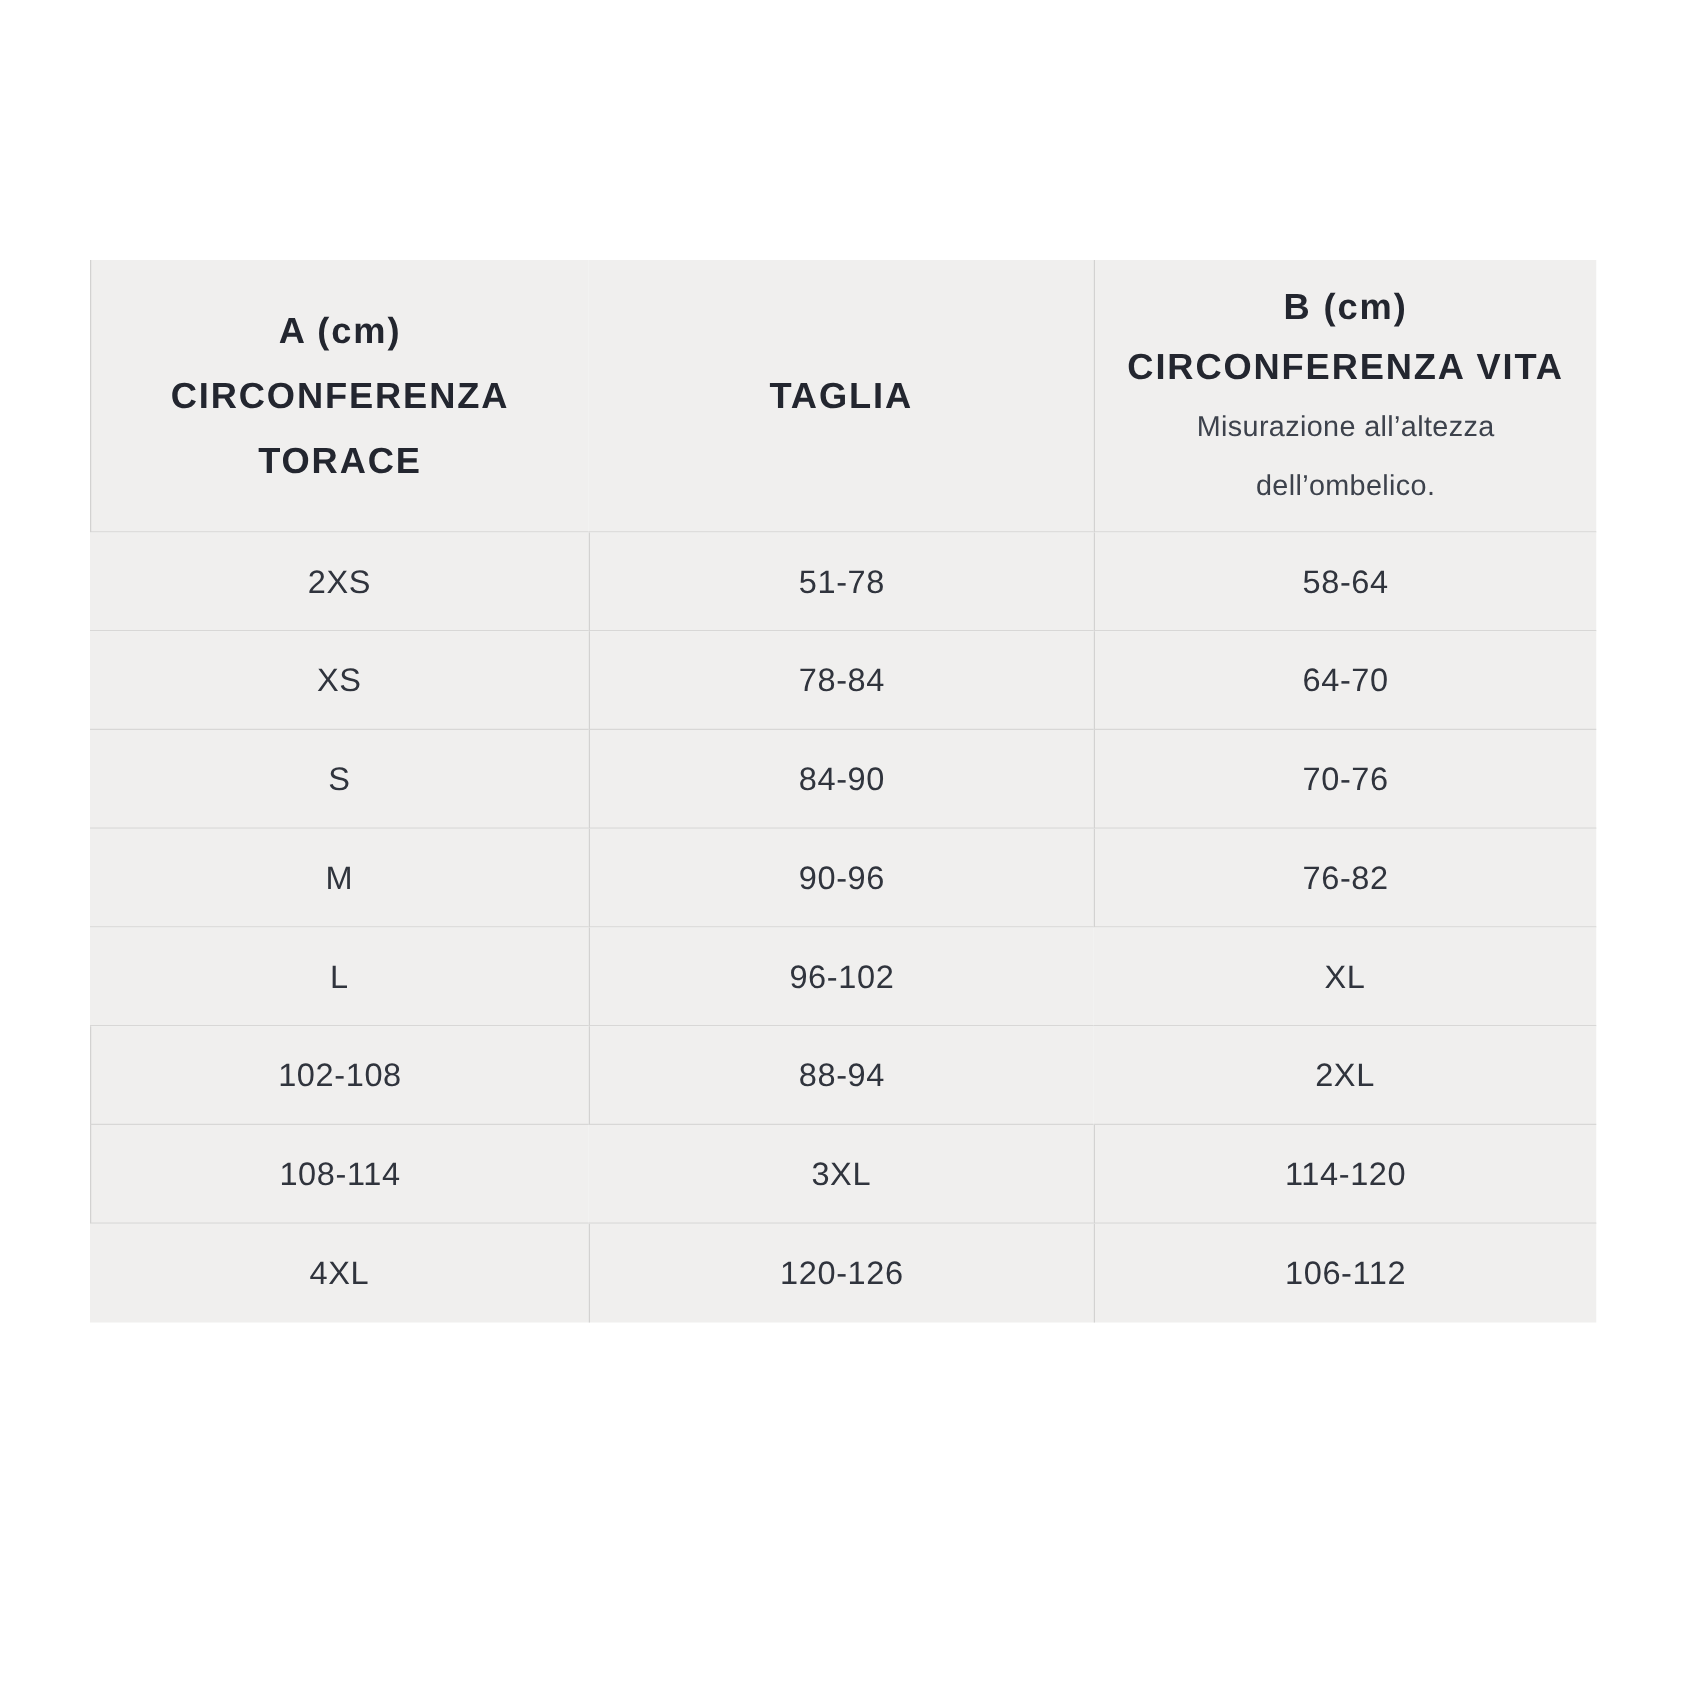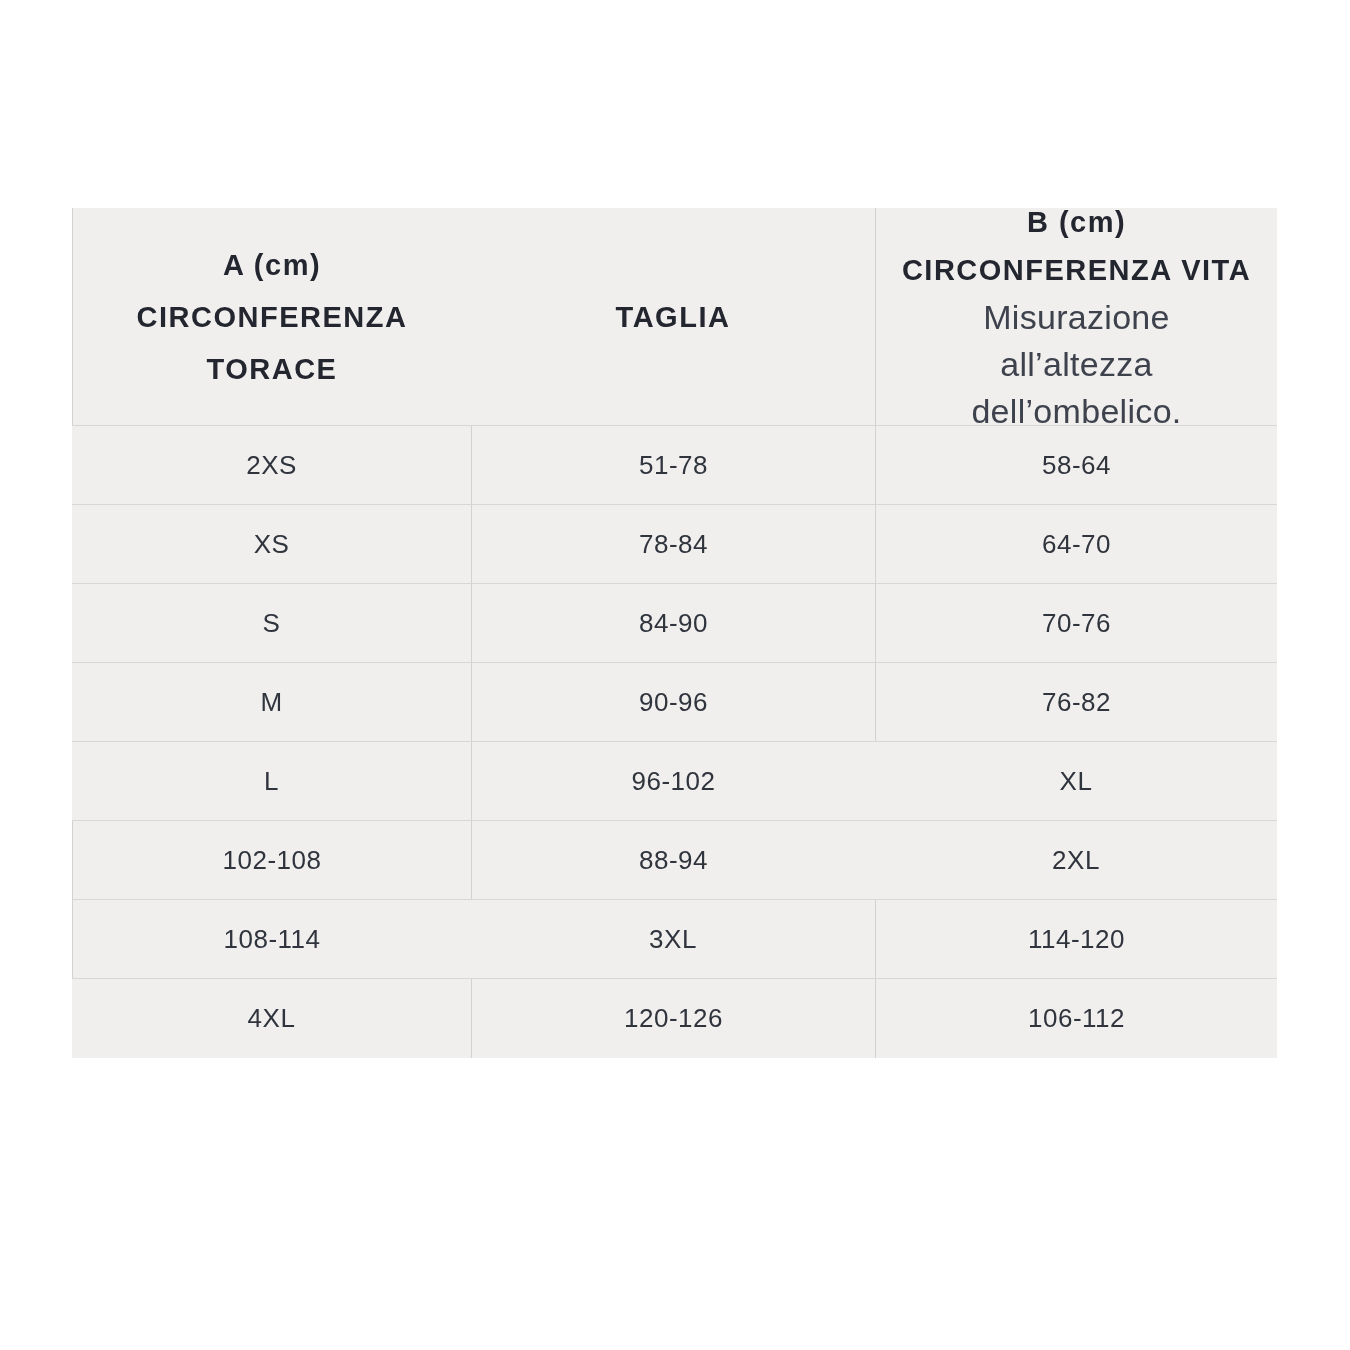--- a/index.html
+++ b/index.html
@@ -49,21 +49,21 @@
     line-height: 52px;
     letter-spacing: 1.5px;
     color: #23262f;
     white-space: nowrap;
   }
   .col3 .hline {
     line-height: 48px;
   }
   .note {
     font-weight: normal;
-    font-size: 34px;
+    font-size: 23px;
     line-height: 47px;
     letter-spacing: 0.3px;
     color: #3d424c;
     max-width: 310px;
   }
   .val {
     font-weight: normal;
     font-size: 26px;
     letter-spacing: 0.5px;
     color: #30343d;

